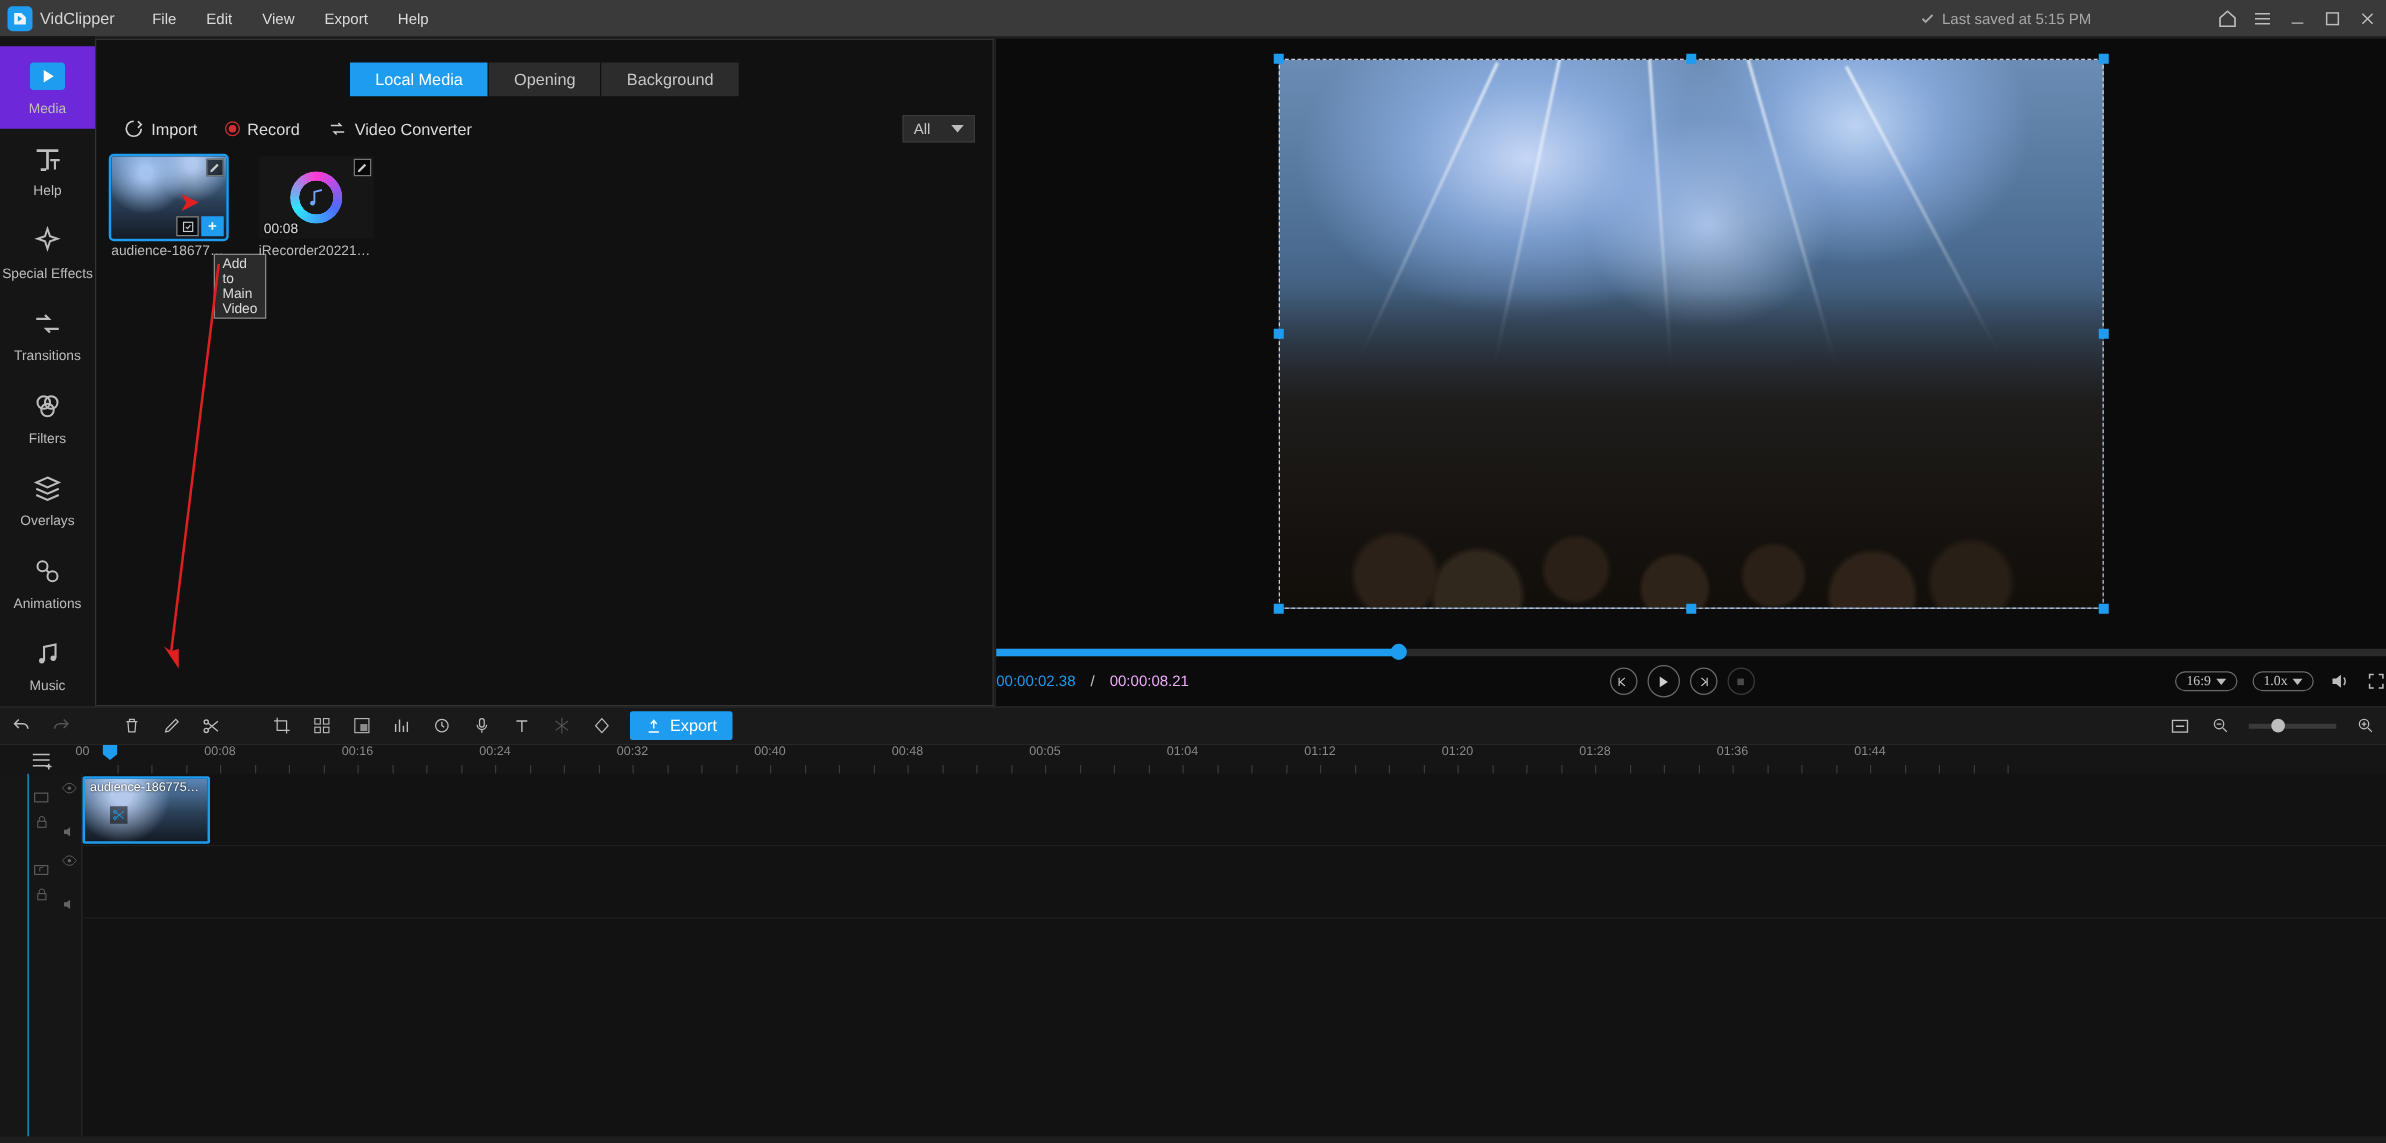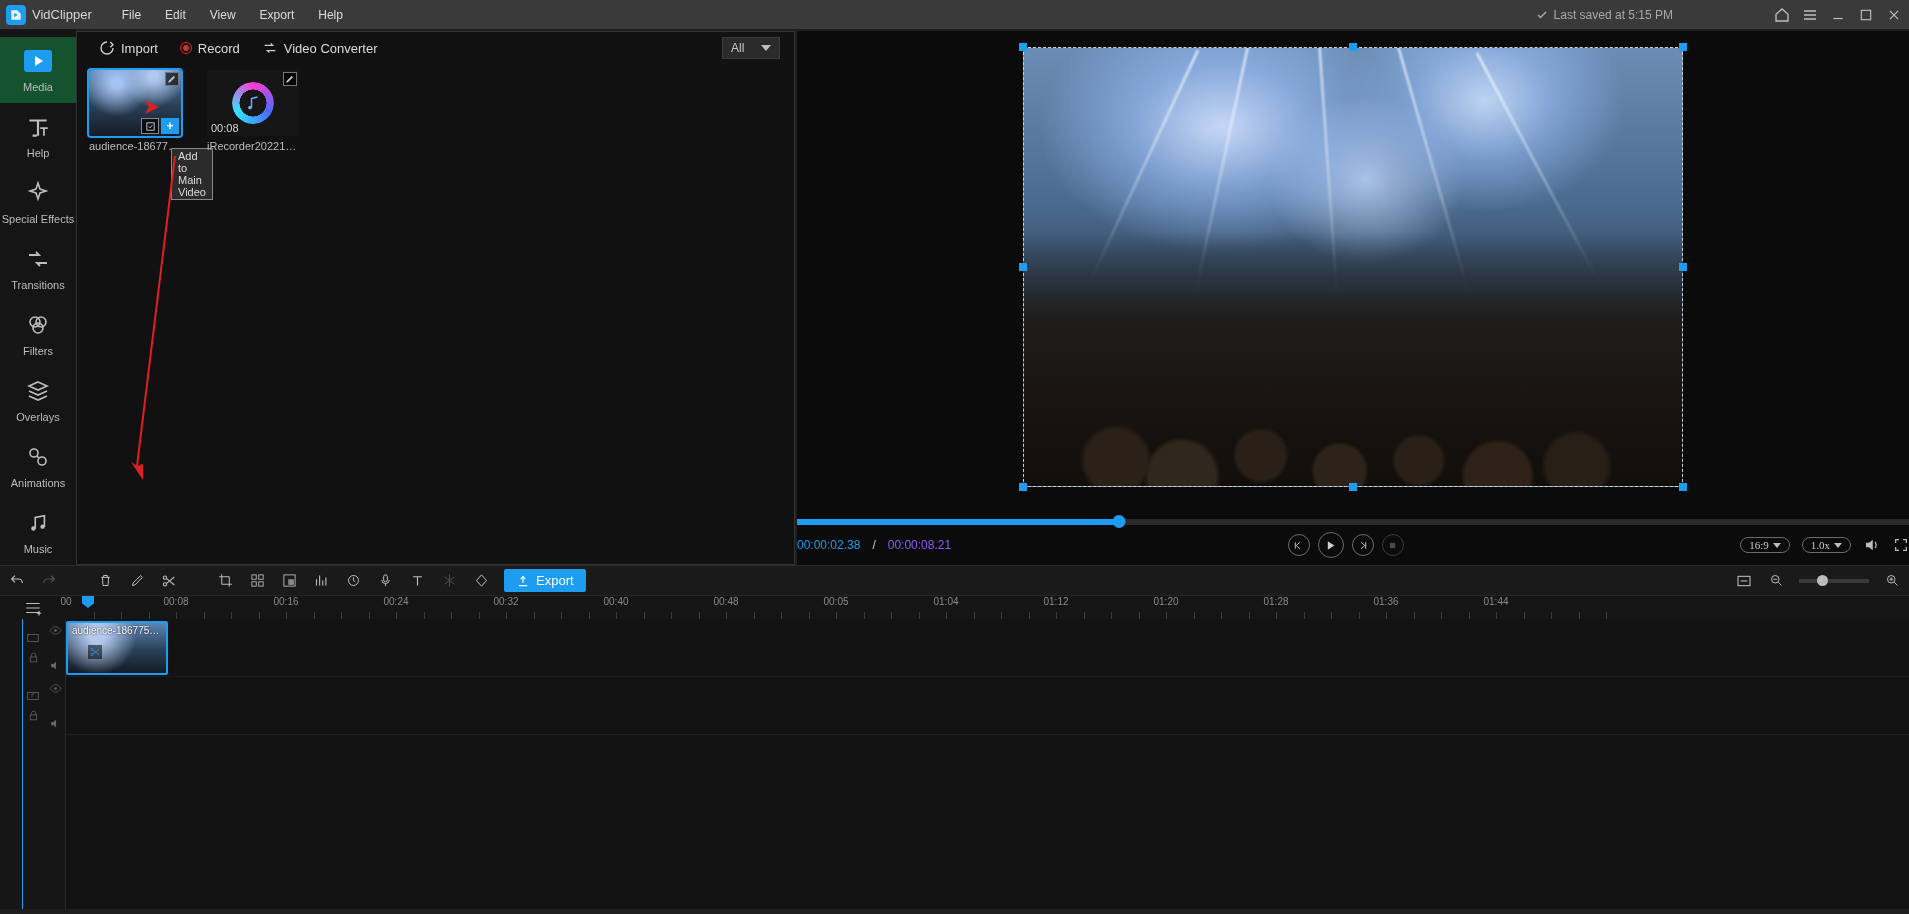--- a/index.html
+++ b/index.html
@@ -40,21 +40,21 @@
   background: #151515;
   display: flex; flex-direction: column; align-items: center;
   padding-top: 8px;
 }
 .side-rail .tile {
   width: 76px; height: 66px;
   display: flex; flex-direction: column; align-items: center; justify-content: center;
   gap: 6px; cursor: pointer;
   color: #bdbdbd;
 }
-.side-rail .tile.active { background: #14532d; }
+.side-rail .tile.active { background: #6d28d9; }
 .side-rail .tile .ico { width: 28px; height: 28px; display: flex; align-items: center; justify-content: center; }
 .side-rail .tile .lbl { font-size: 11px; }
 .side-rail .mediaicon { width:28px; height:22px; background:#1e9cf0; border-radius:3px; display:flex; align-items:center; justify-content:center; }
 .side-rail .mediaicon::after { content:''; border-left:8px solid #fff; border-top:5px solid transparent; border-bottom:5px solid transparent; margin-left:2px; }
 
 .media-panel {
   width: 719px;
   background: #111;
   border: 1px solid #333;
   margin: 2px 0 0 0;
@@ -143,21 +143,21 @@
 .preview .frame .h-bl{bottom:-4px;left:-4px}.preview .frame .h-br{bottom:-4px;right:-4px}
 .preview .frame .h-t{top:-4px;left:50%;margin-left:-4px}.preview .frame .h-b{bottom:-4px;left:50%;margin-left:-4px}
 .preview .frame .h-l{left:-4px;top:50%;margin-top:-4px}.preview .frame .h-r{right:-4px;top:50%;margin-top:-4px}
 
 .seekbar { height:6px; background:#2a2a2a; position:relative; margin:0 0 0 0; }
 .seekbar .fill { position:absolute; left:0; top:0; bottom:0; background:#1e9cf0; }
 .seekbar .knob { position:absolute; top:-4px; width:13px; height:13px; border-radius:50%; background:#1e9cf0; border:2px solid #1e9cf0; transform:translateX(-50%); }
 
 .pv-controls { height:40px; display:flex; align-items:center; padding:0 0; gap:12px; }
 .pv-controls .time-cur { color:#1e9cf0; font-size:12px; }
-.pv-controls .time-tot { color:#8b5cf6; font-size:12px; }
+.pv-controls .time-tot { color:#f0abfc; font-size:12px; }
 .pv-controls .spacer { flex:1; }
 .pv-controls .circle-btn { width:22px; height:22px; border:1px solid #6a6a6a; border-radius:50%; display:flex; align-items:center; justify-content:center; cursor:pointer; }
 .pv-controls .circle-btn.play { width:26px; height:26px; }
 .pv-controls .pill { border:1px solid #6a6a6a; border-radius:11px; padding:1px 8px; font-size:11px; display:flex; align-items:center; gap:4px; cursor:pointer;font-family:Liberation Serif, serif; }
 .pv-controls .caret-sm { border-left:4px solid transparent; border-right:4px solid transparent; border-top:5px solid #bdbdbd; }
 
 .timeline-toolbar {
   height:30px; background:#1a1a1a; display:flex; align-items:center; padding:0 8px; gap:14px;
   border-top:1px solid #2c2c2c;
 }
@@ -317,20 +317,25 @@
             <path d="M9 18V6l10-2v12" fill="none" stroke="#bdbdbd" stroke-width="1.8"></path>
             <circle cx="7" cy="18" r="2.4" fill="#bdbdbd"></circle>
             <circle cx="17" cy="16" r="2.4" fill="#bdbdbd"></circle>
           </svg>
         </div>
       <div class="lbl">Music</div>
     </div>
   </div>
 
   <div class="media-panel">
+    <div class="mp-tabs">
+      <div class="tab active">Local Media</div>
+      <div class="tab">Opening</div>
+      <div class="tab">Background</div>
+    </div>
     <div class="mp-toolbar">
       <div class="btn">
         <svg viewBox="0 0 24 24" width="16" height="16">
             <path d="M12 3a9 9 0 109 9" fill="none" stroke="#d0d0d0" stroke-width="2"></path>
             <path d="M12 7v6l4 2" stroke="#d0d0d0" stroke-width="2" fill="none" opacity="0"></path>
             <path d="M17 3l4 4-4 4" stroke="#d0d0d0" stroke-width="2" fill="none"></path>
           </svg>
         <span>Import</span>
       </div>
       <div class="btn">

